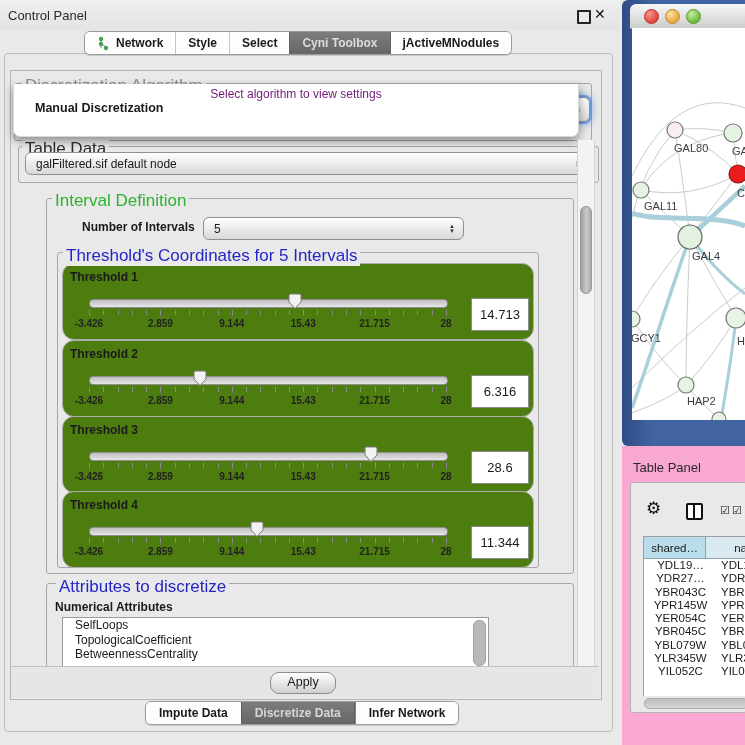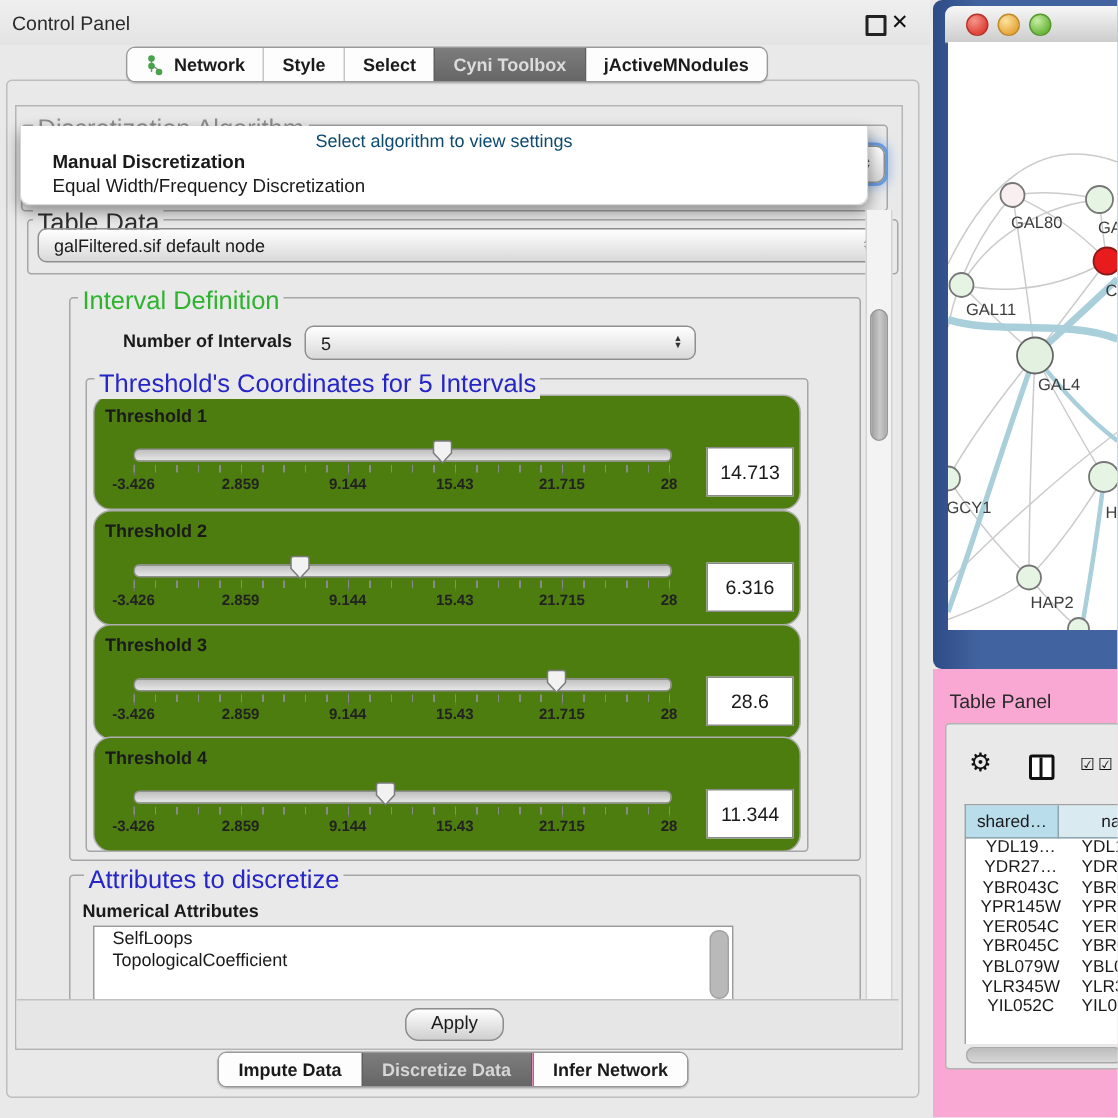--- a/index.html
+++ b/index.html
@@ -28,21 +28,21 @@
   
   .combo{background:linear-gradient(#ffffff,#d9d9d9);border:1px solid #8f8f8f;border-radius:6px;
          font-size:12px;display:flex;align-items:center;}
   .combo .val{padding-left:10px;flex:1;white-space:nowrap;overflow:hidden;}
   .stepper{width:14px;display:flex;flex-direction:column;align-items:center;justify-content:center;line-height:5px;
            font-size:6px;color:#333;margin-right:4px;}
   .combo-focus{box-shadow:0 0 0 2px rgba(96,150,224,.9),0 0 7px 3px rgba(96,150,224,.55);}
   
   .popup{left:13px;top:84px;width:564px;height:52px;background:#fff;z-index:20;
          border-radius:0 0 7px 7px;box-shadow:0 4px 10px rgba(0,0,0,.4);border:1px solid #d8d8d8;border-top:none;}
-  .popup .hint{position:absolute;left:0;right:0;top:3px;text-align:center;color:#0c4a6e;font-size:12px;}
+  .popup .hint{position:absolute;left:0;right:0;top:3px;text-align:center;color:#701a75;font-size:12px;}
   .popup .item{position:absolute;left:2px;font-size:12.5px;white-space:nowrap;padding-left:19px;}
   .popup .item.b{font-weight:bold;}
   
   .thr-panel{left:62px;width:470px;height:75px;border:1px solid #aeaeae;background:#4d7c0f;border-radius:12px;}
   .thr-title{position:absolute;left:7px;top:6px;font-size:12px;font-weight:bold;}
   .track{position:absolute;left:26px;top:35px;width:357px;height:7px;border:1px solid #8f8f8f;border-radius:4px;
          background:linear-gradient(#bfbfbf,#e6e6e6);}
   .thumb{position:absolute;top:29px;width:16px;height:17px;z-index:2;}
   .ticks-major{position:absolute;left:26px;top:45px;width:358px;height:8px;
         background:repeating-linear-gradient(90deg,#6e6e6e 0 1px,transparent 1px 71.4px);}
@@ -144,21 +144,20 @@
   <span class="val"></span>
   <span class="stepper">
       <span>▲</span>
       <span>▼</span>
     </span>
 </div>
 
 <div class="abs popup">
   <div class="hint">Select algorithm to view settings</div>
   <div class="item b" style="top:17px;">Manual Discretization</div>
-  <div class="item" style="top:33px;">Equal Width/Frequency Discretization</div>
 </div>
 
 <div class="abs groupbox" style="left:18px;top:146px;width:579px;height:35px;"></div>
 <span class="abs grouplabel" style="left:22px;top:139px;color:#2d2d2d;">Table Data</span>
 <div class="abs combo" style="left:25px;top:152px;width:563px;height:21px;z-index:4;">
   <span class="val">galFiltered.sif default node</span>
   <span class="stepper">
       <span>▲</span>
       <span>▼</span>
     </span>
@@ -262,20 +261,21 @@
   </div>
   <div class="valbox">11.344</div>
 </div>
 
 <div class="abs groupbox" style="left:46px;top:583px;width:526px;height:83px;"></div>
 <span class="abs grouplabel" style="left:56px;top:577px;color:#2525c8;">Attributes to discretize</span>
 <span class="abs" style="left:55px;top:600px;font-size:12px;font-weight:bold;">Numerical Attributes</span>
 <div class="abs listbox">
   <div class="li">SelfLoops</div>
   <div class="li">TopologicalCoefficient</div>
+  <div class="li">BetweennessCentrality</div>
   <div class="list-scroll"></div>
 </div>
 
 <div class="abs footer">
   <div class="apply-btn">Apply</div>
 </div>
 
 <div class="abs vscroll">
   <div class="vthumb"></div>
 </div>

